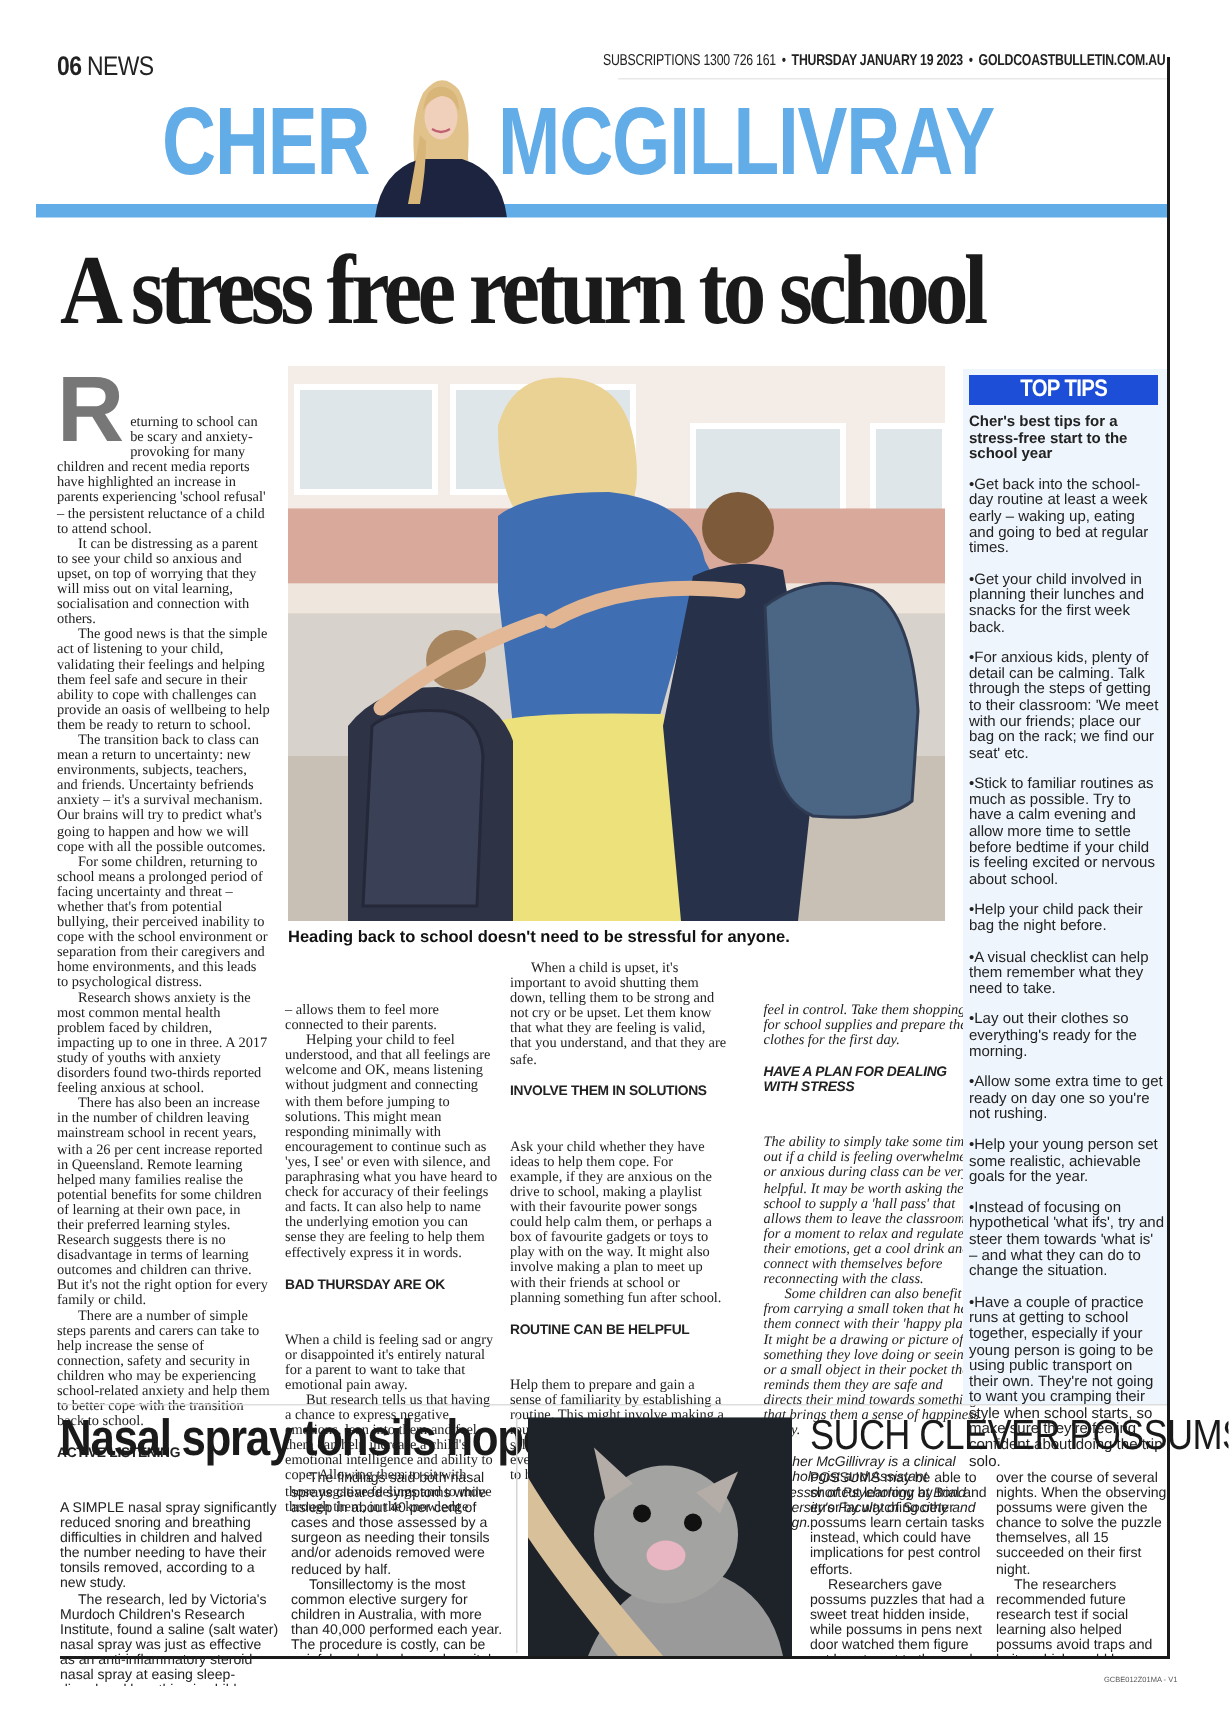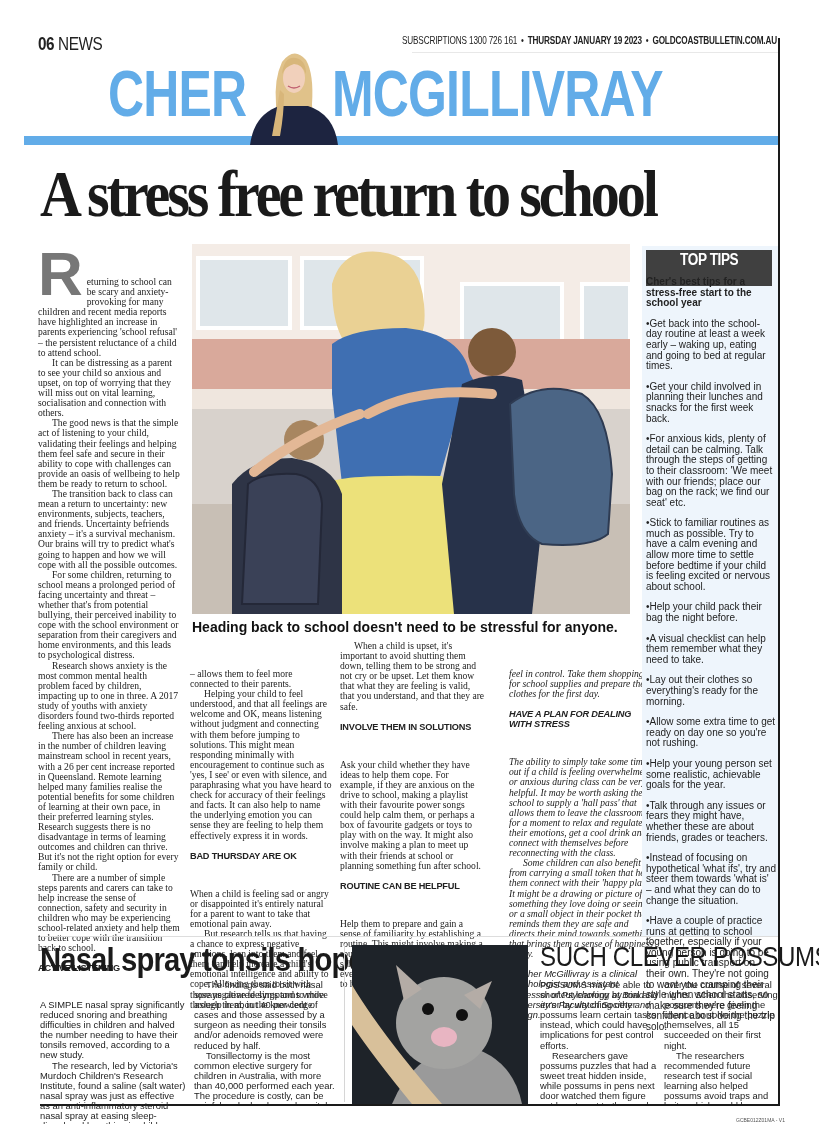--- a/index.html
+++ b/index.html
@@ -37,25 +37,25 @@
 
   .col1 { left:38px; top:249px; width:142px; }
   .col2 { left:190px; top:641px; width:142px; }
   .col3 { left:340px; top:641px; width:145px; }
   .col4 { left:509px; top:641px; width:147px;font-style:italic; }
 
   .bio { font-family:"Liberation Sans", sans-serif; font-size:9.3px; line-height:10.2px; margin-top:10px; color:#222; }
 
   
   .hero { left:192px; top:244px; width:438px; height:370px; overflow:hidden; }
-  .caption { left:192px; top:619px; font-family:"Liberation Sans", sans-serif; font-weight:bold; font-size:14px; color:#111; white-space:nowrap; }
+  .caption { left:192px; top:619px; font-family:"Liberation Sans", sans-serif; font-weight:bold; font-size:11px; color:#111; white-space:nowrap; }
 
   
   .tips-box { left:642px; top:246px; width:136px; height:690px; background:#eef5fc; }
-  .tips-title { left:646px; top:250px; width:126px; height:36px; background:#404040; color:#fff; text-align:center; font-family:"Liberation Sans", sans-serif; font-weight:bold; font-size:16px; line-height:20px; letter-spacing:-0.5px; }
+  .tips-title { left:646px; top:250px; width:126px; height:20px; background:#1d4ed8; color:#fff; text-align:center; font-family:"Liberation Sans", sans-serif; font-weight:bold; font-size:16px; line-height:20px; letter-spacing:-0.5px; }
   .tips-title span { display:inline-block; transform:scaleX(0.85); }
   .tips { left:646px; top:277px; width:130px; font-family:"Liberation Sans", sans-serif; font-size:10px; line-height:10.6px; color:#222; }
   .tips .intro { font-weight:bold; margin:0 0 10px 0; }
   .tips .tip { margin:0 0 10px 0; }
   .tips .tip::before { content:"\2022 "; }
 
   
   .bottom-top-rule { left:40px; top:936px; width:738px; height:1px; background:#ddd; }
   .story-head { font-family:"Liberation Sans", sans-serif; font-weight:bold; color:#1a1a1a; white-space:nowrap; line-height:1; }
   .nasal-head { left:40px; top:942px; font-size:34px; letter-spacing:-1px; transform:scaleX(0.86); transform-origin:left; }
@@ -178,21 +178,20 @@
   <div class="intro">Cher's best tips for a stress-free start to the school year</div>
   <div class="tip">Get back into the school-day routine at least a week early – waking up, eating and going to bed at regular times.</div>
   <div class="tip">Get your child involved in planning their lunches and snacks for the first week back.</div>
   <div class="tip">For anxious kids, plenty of detail can be calming. Talk through the steps of getting to their classroom: 'We meet with our friends; place our bag on the rack; we find our seat' etc.</div>
   <div class="tip">Stick to familiar routines as much as possible. Try to have a calm evening and allow more time to settle before bedtime if your child is feeling excited or nervous about school.</div>
   <div class="tip">Help your child pack their bag the night before.</div>
   <div class="tip">A visual checklist can help them remember what they need to take.</div>
   <div class="tip">Lay out their clothes so everything's ready for the morning.</div>
   <div class="tip">Allow some extra time to get ready on day one so you're not rushing.</div>
   <div class="tip">Help your young person set some realistic, achievable goals for the year.</div>
-  <div class="tip">Talk through any issues or fears they might have, whether these are about friends, grades or teachers.</div>
   <div class="tip">Instead of focusing on hypothetical 'what ifs', try and steer them towards 'what is' – and what they can do to change the situation.</div>
   <div class="tip">Have a couple of practice runs at getting to school together, especially if your young person is going to be using public transport on their own. They're not going to want you cramping their style when school starts, so make sure they're feeling confident about doing the trip solo.</div>
 </div>
 
 <div class="abs bottom-top-rule"></div>
 <div class="abs story-head nasal-head">Nasal spray tonsils hope</div>
 <div class="abs news-text n1">
   <p class="noindent">A SIMPLE nasal spray significantly reduced snoring and breathing difficulties in children and halved the number needing to have their tonsils removed, according to a new study.</p>
   <p>The research, led by Victoria's Murdoch Children's Research Institute, found a saline (salt water) nasal spray was just as effective as an anti-inflammatory steroid nasal spray at easing sleep-disordered breathing in children after six weeks of treatment.</p>
 </div>

